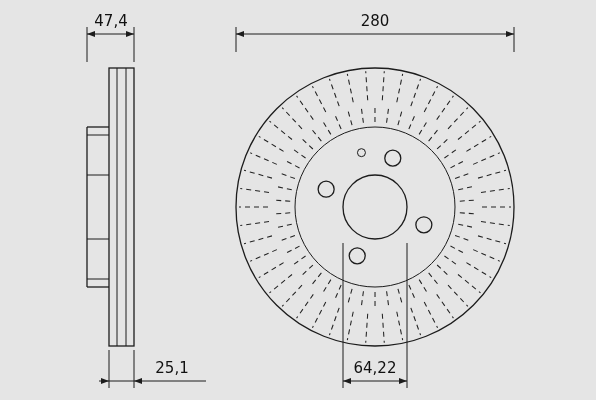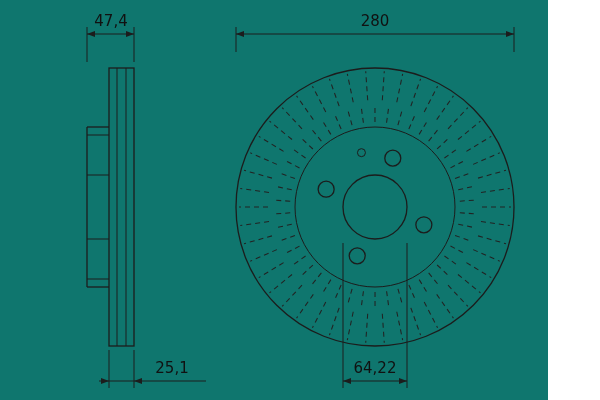--- a/index.html
+++ b/index.html
@@ -1,16 +1,16 @@
 <!DOCTYPE html>
 <html><head>
 <meta charset="utf-8">
 <style>
   html,body{margin:0;padding:0;background:#ffffff;}
-  .stage{width:548px;height:400px;background:#0f766e;position:relative;overflow:hidden;}
+  .stage{width:596px;height:400px;background:#e5e5e5;position:relative;overflow:hidden;}
   svg text{font-family:"DejaVu Sans",sans-serif;font-size:15px;fill:#111111;}
   .outline{fill:none;stroke:#1c1c1c;stroke-width:1.3;}
   .thin{fill:none;stroke:#1c1c1c;stroke-width:1;}
   .dim{fill:none;stroke:#1c1c1c;stroke-width:1;}
   .arrow{fill:#1c1c1c;stroke:none;}
   .vent{fill:none;stroke:#222222;stroke-width:1.05;}
 </style>
 </head>
 <body>
 

